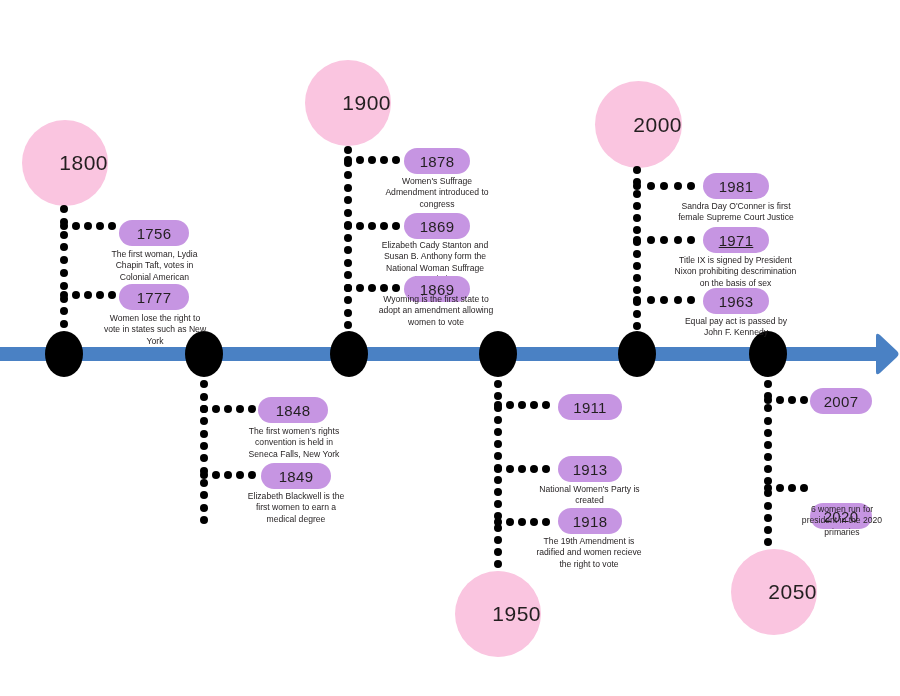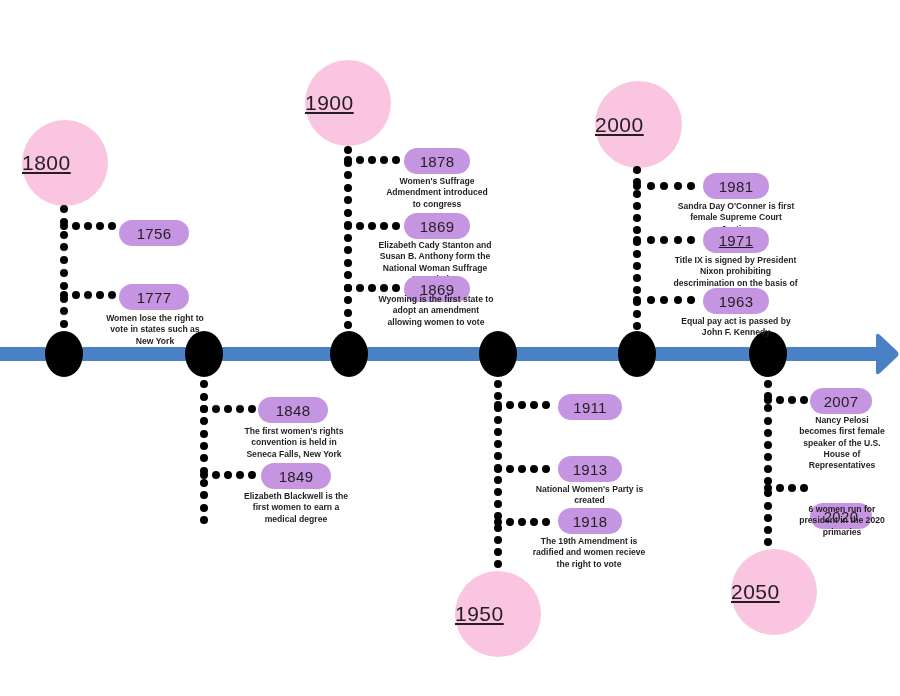--- a/index.html
+++ b/index.html
@@ -36,26 +36,25 @@
     height: 48px;
   }
 
   
   .era-circle {
     position: absolute;
     border-radius: 50%;
     background: #fac5e0;
     display: flex;
     align-items: center;
-    justify-content: flex-start;
+    justify-content: flex-end;
     color: #231f20;
     font-size: 21px;
     letter-spacing: 0.5px;
     font-weight: 400;
-    text-decoration: underline;
   }
 
   
   .axis-node {
     position: absolute;
     width: 38px;
     height: 46px;
     border-radius: 50%;
     background: #000000;
     top: 331px;
@@ -99,21 +98,21 @@
     color: #231f20;
     font-size: 15px;
     letter-spacing: 0.3px;
   }
   .event-desc {
     position: absolute;
     color: #231f20;
     font-size: 8.6px;
     line-height: 1.32;
     text-align: center;
-    font-weight: 700;
+    font-weight: 400;
   }
 </style>
 </head>
 <body>
 
 <div id="timeline-canvas">
 
   <div class="axis-bar"></div>
   <svg class="axis-arrow" viewBox="0 0 44 48">
     <path d="M2 17 L20 17 L20 6 Q20 2 24 5 L41 21 Q44 24 41 27 L24 43 Q20 46 20 42 L20 31 L2 31 Z" fill="#4a81c4"></path>
@@ -166,20 +165,21 @@
       <i style="left: 0px;"></i>
       <i style="left: 12px;"></i>
       <i style="left: 24px;"></i>
       <i style="left: 36px;"></i>
       <i style="left: 48px;"></i>
     </div>
 
   <div class="event-pill" style="left:119px; top:220px; width:70px;">
     <span>1756</span>
   </div>
+  <div class="event-desc" style="left:106px; top:249px; width:97px;">The first woman, Lydia Chapin Taft, votes in Colonial American</div>
 
   <div class="event-pill" style="left:119px; top:284px; width:70px;">
     <span>1777</span>
   </div>
   <div class="event-desc" style="left:103px; top:313px; width:104px;">Women lose the right to vote in states such as New York</div>
 
   <div class="dot-col" style="left:200px; top:368px; height:156px;">
       <i style="top: 0px;"></i>
       <i style="top: 12.3333px;"></i>
       <i style="top: 24.6667px;"></i>
@@ -409,20 +409,19 @@
   <div class="dot-row" style="left:764px; top:484px; width:44px;">
       <i style="left: 0px;"></i>
       <i style="left: 12px;"></i>
       <i style="left: 24px;"></i>
       <i style="left: 36px;"></i>
     </div>
 
   <div class="event-pill" style="left:810px; top:388px; width:62px;">
     <span>2007</span>
   </div>
-  <div class="event-desc" style="left:796px; top:415px; width:92px;">Nancy Pelosi becomes first female speaker of the U.S. House of Representatives</div>
 
   <div class="event-pill" style="left:810px; top:477px; width:62px;margin-top:26px;">
     <span>2020</span>
   </div>
   <div class="event-desc" style="left:799px; top:504px; width:86px;">6 women run for president in the 2020 primaries</div>
 
 </div>
 
 </body></html>

